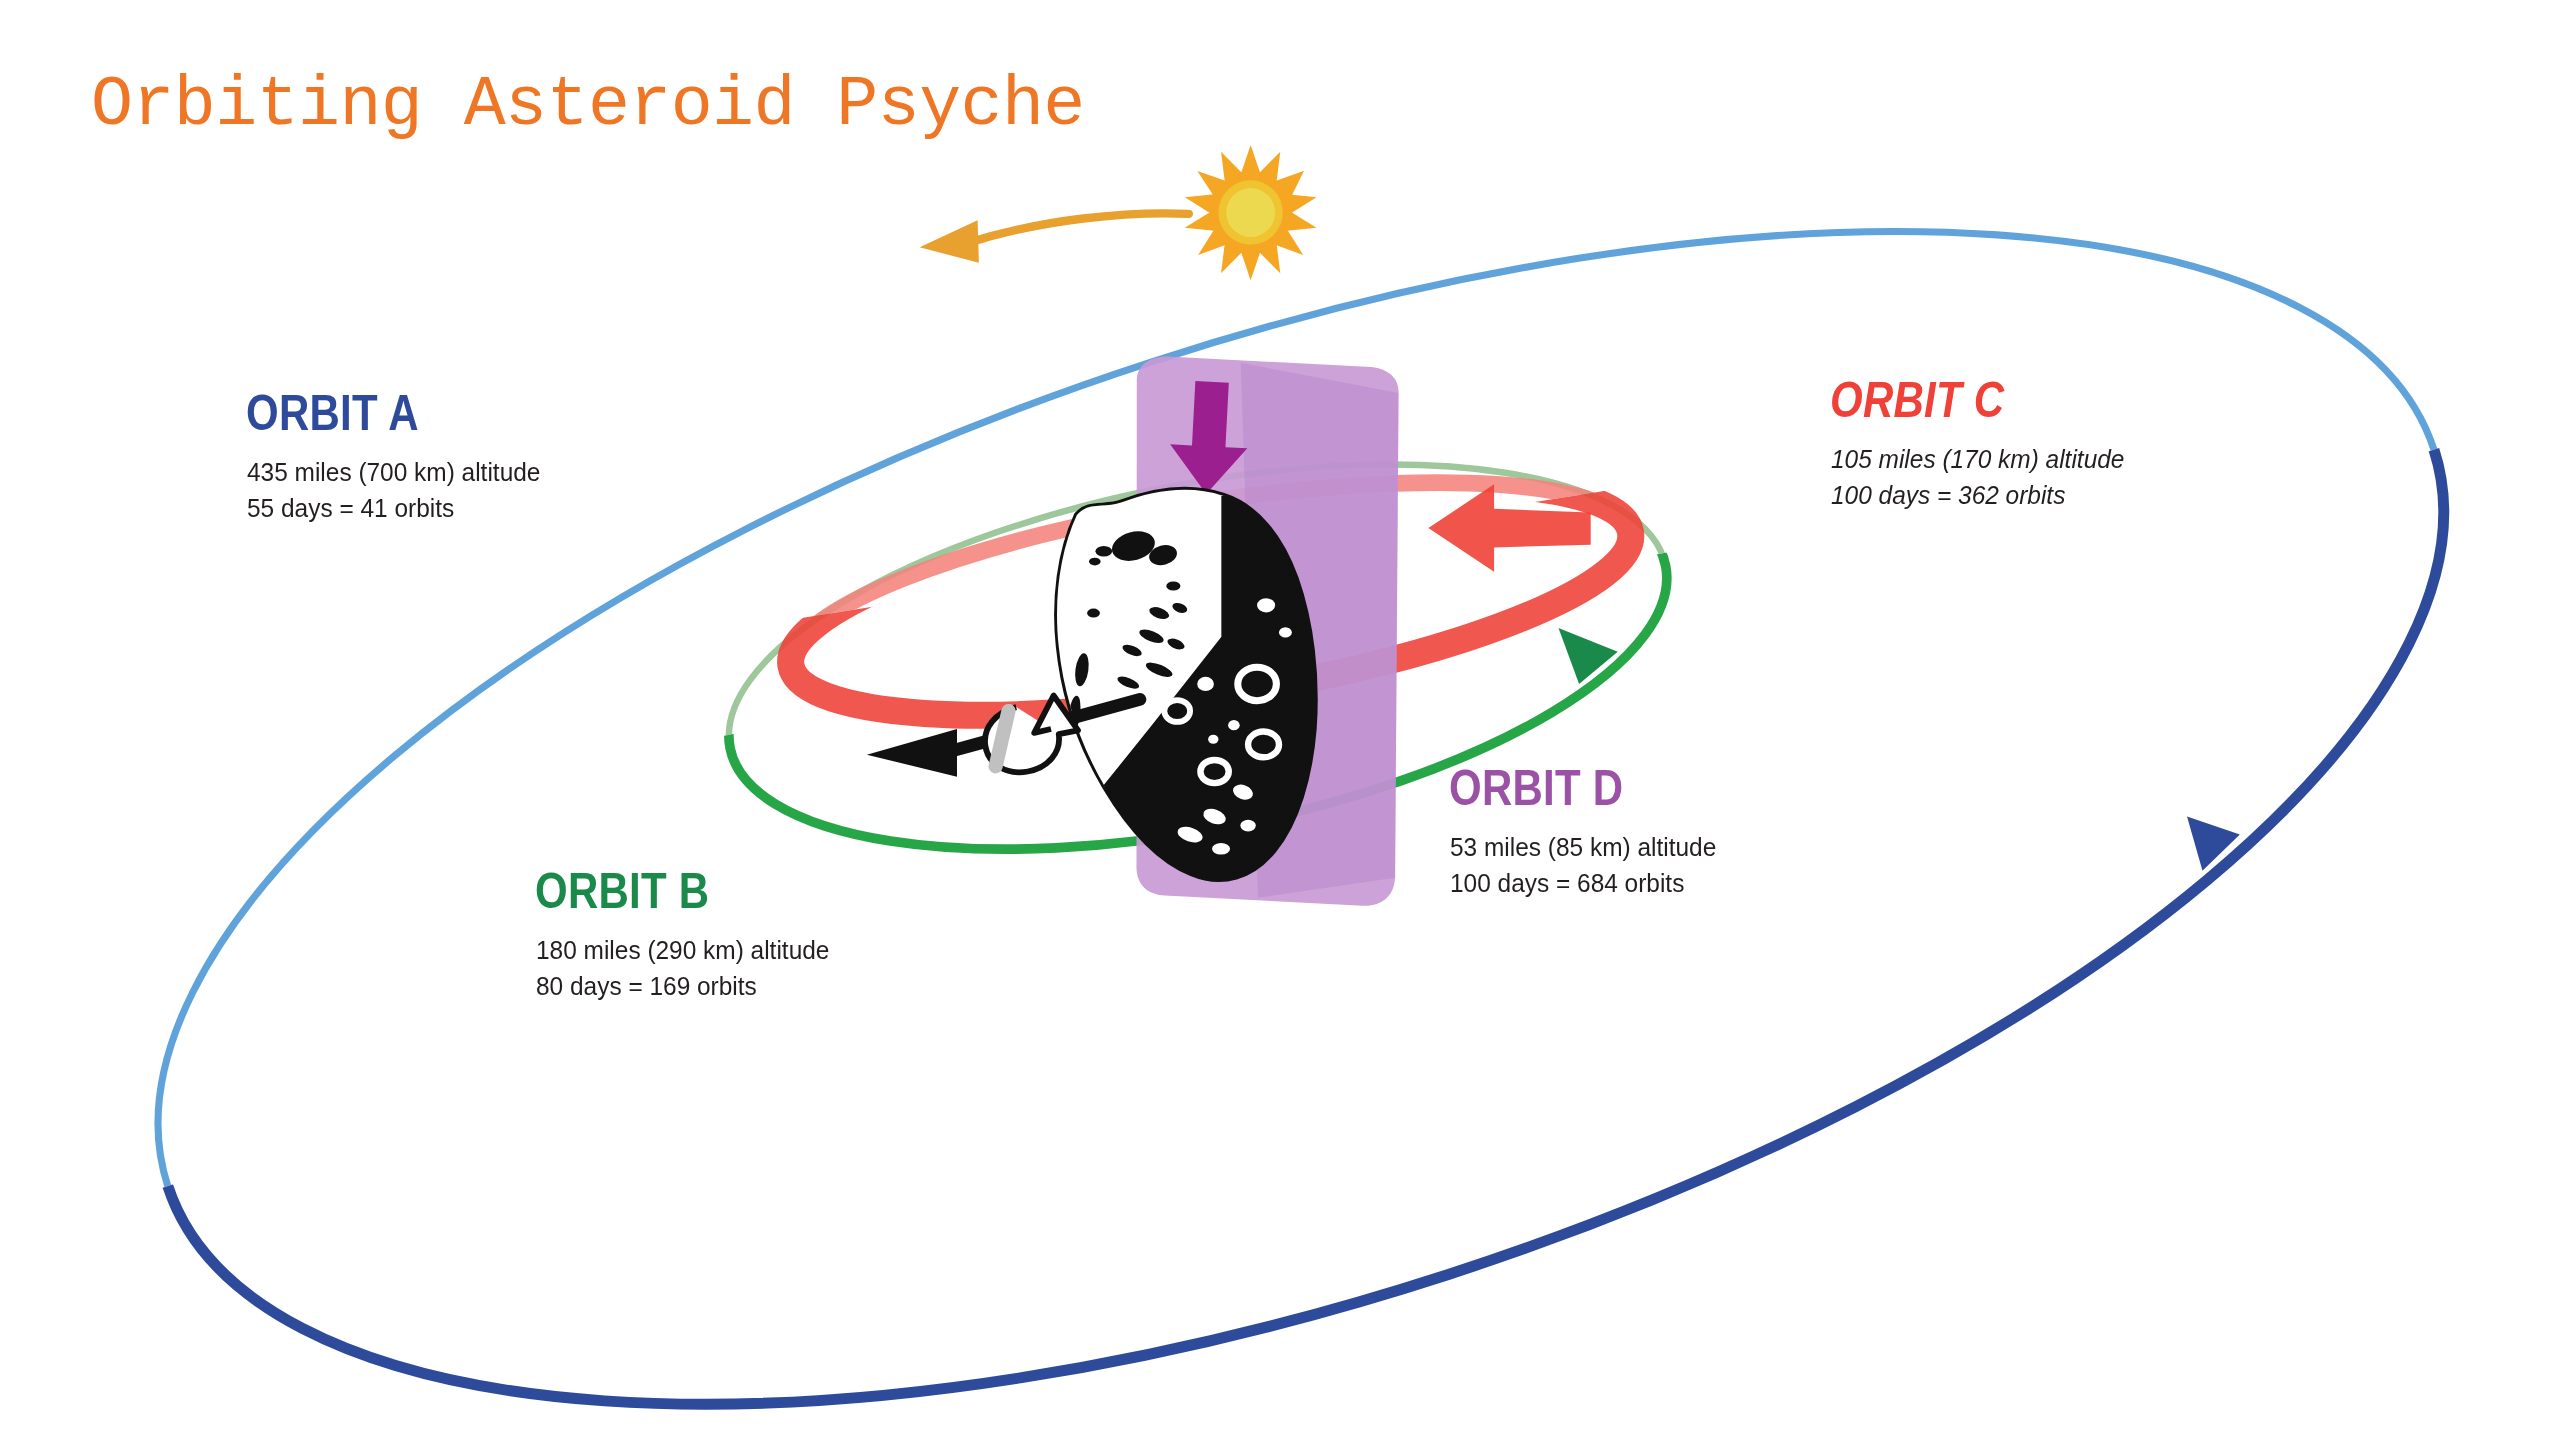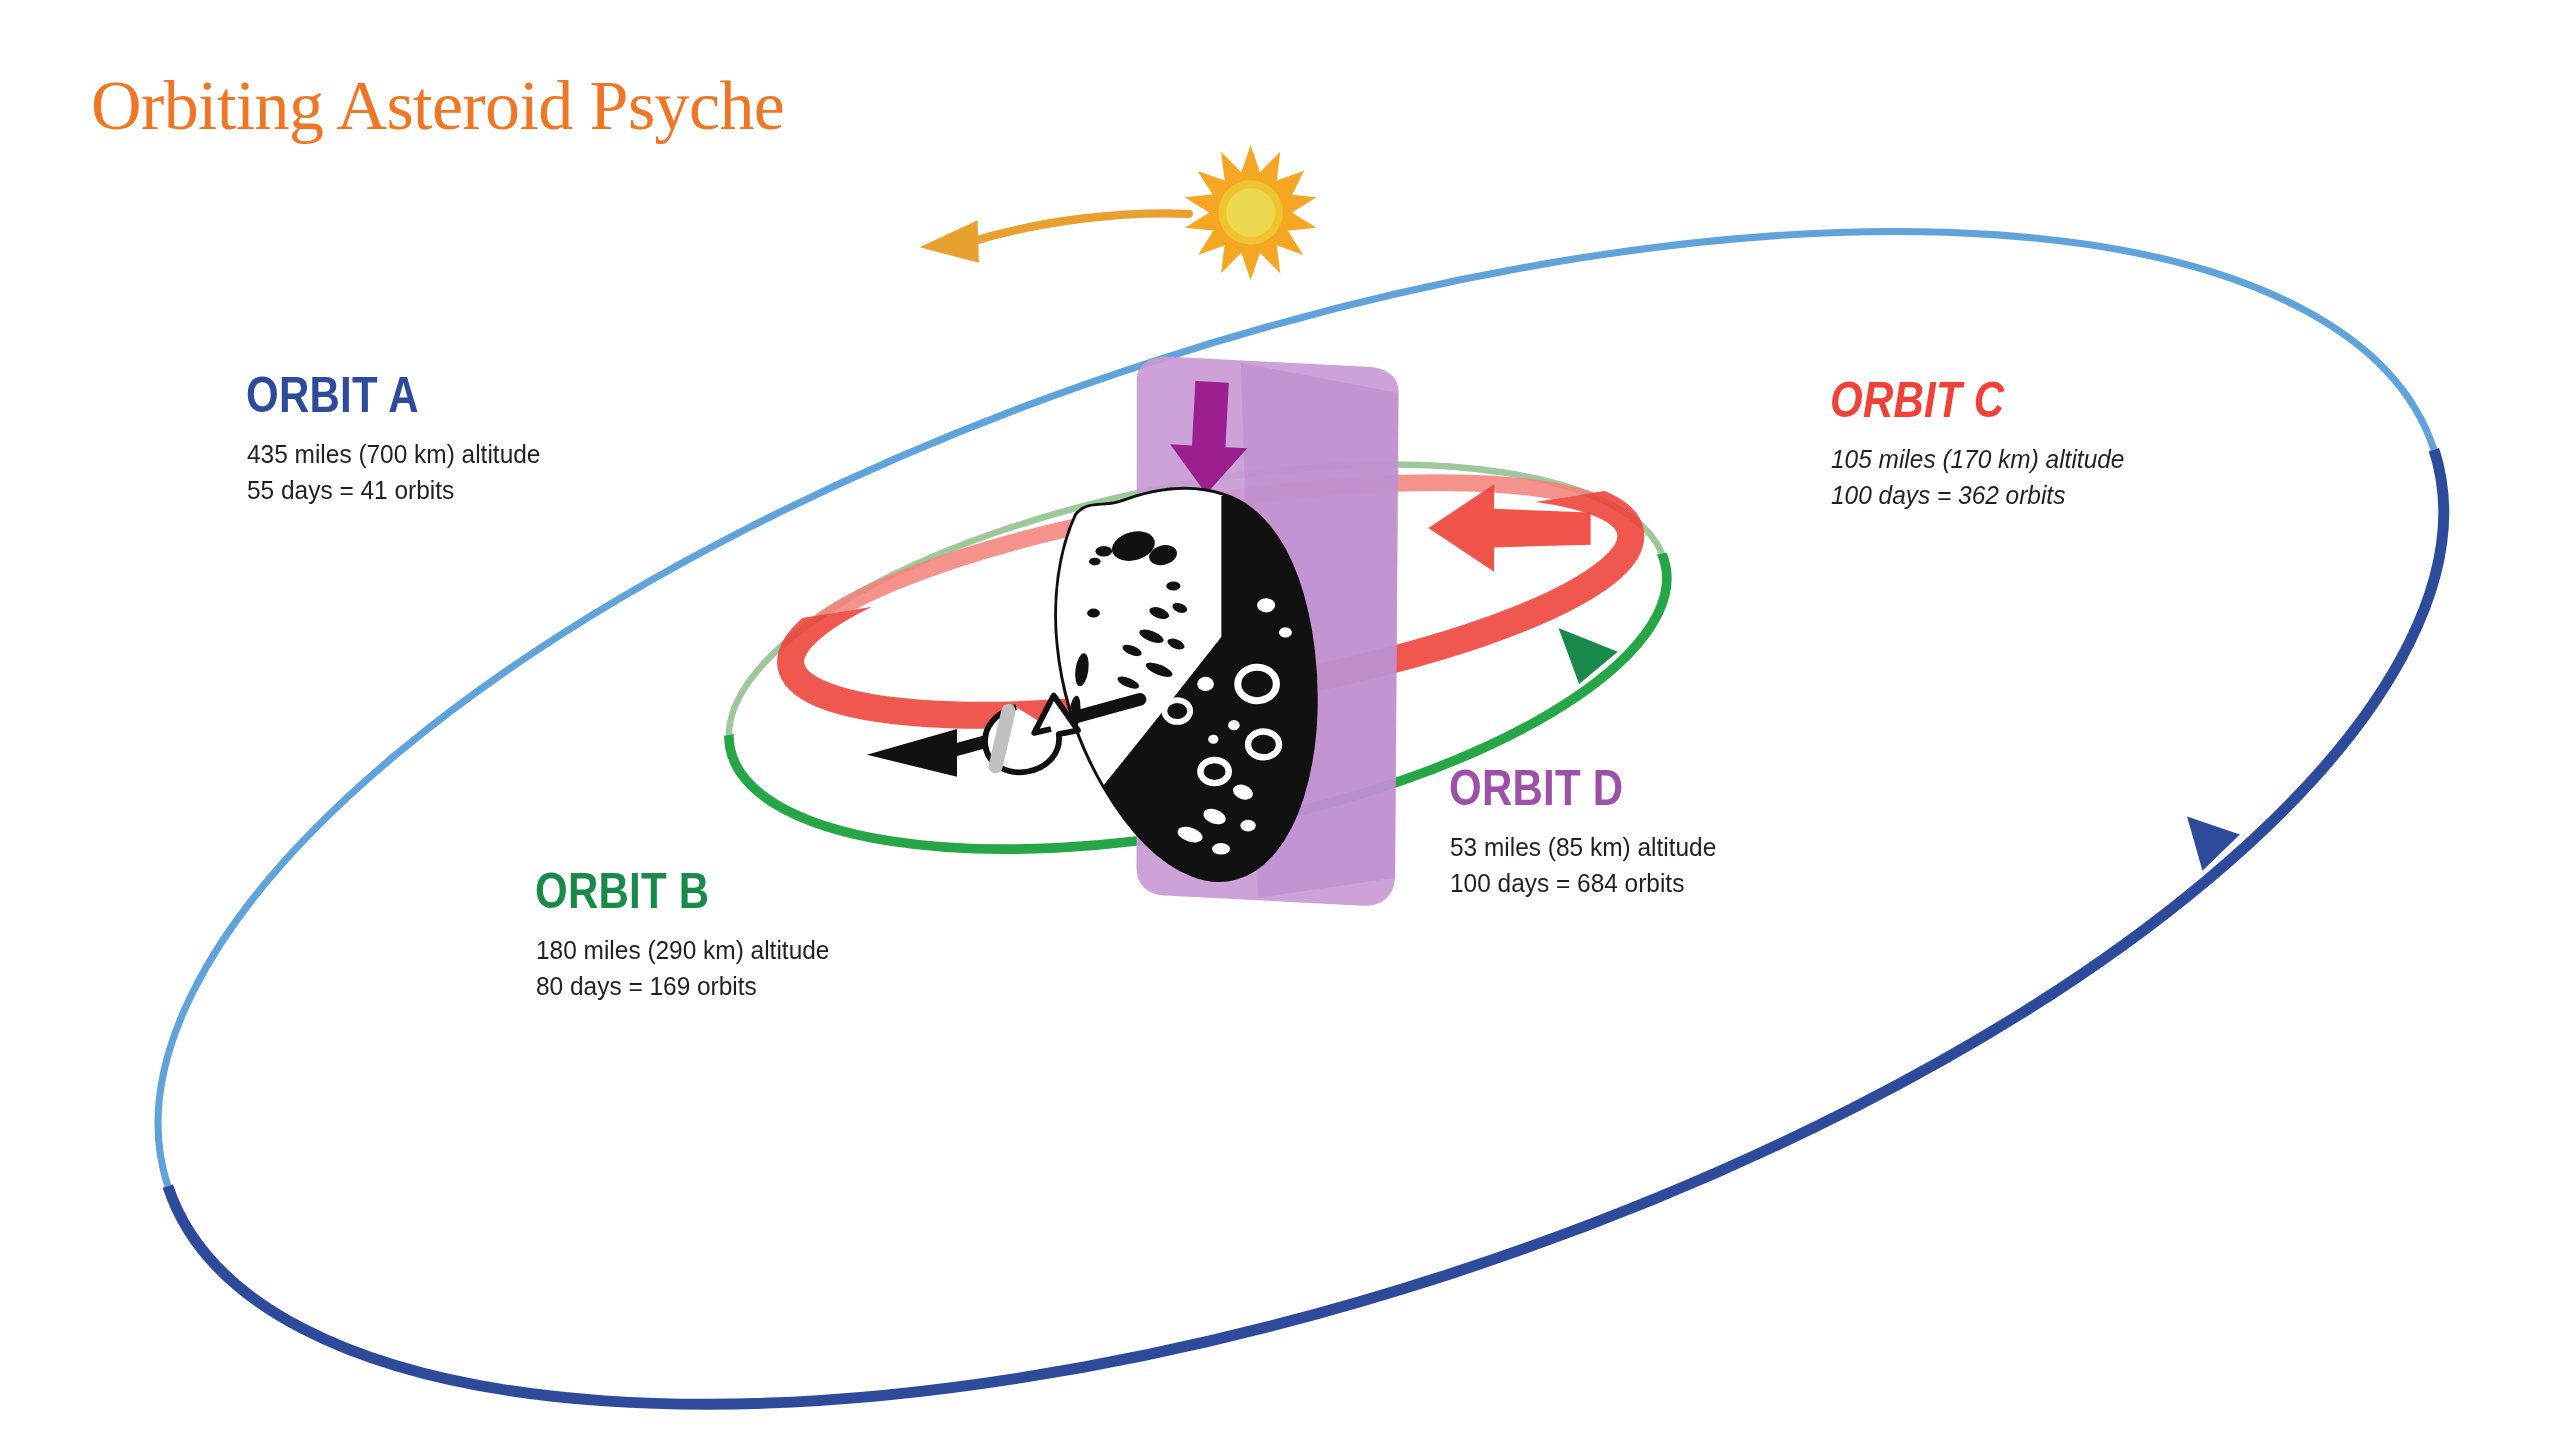--- a/index.html
+++ b/index.html
@@ -31,21 +31,21 @@
   
   .page-title {
     position: absolute;
     left: 91px;
     top: 66px;
     font-size: 70px;
     font-weight: 400;
     color: #ee7624;
     letter-spacing: -0.6px;
     white-space: nowrap;
-    font-family: Liberation Serif, serif;
+    font-family: Liberation Mono, monospace;
   }
 
   
   .sun-caption {
     position: absolute;
     left: 1341px;
     top: 169px;
     width: 644px;
     font-size: 27px;
     line-height: 1.32;
@@ -71,21 +71,21 @@
   .orbit-detail {
     font-size: 26px;
     line-height: 1.38;
     color: #231f20;
     transform: scaleX(0.94);
     transform-origin: left top;
     font-family: "Liberation Sans", sans-serif;
   }
   .orbit-detail div { white-space: nowrap; }
 
-  #orbit-a-block { left: 246px; top: 370px; }
+  #orbit-a-block { left: 246px; top: 388px; }
   #orbit-a-block .orbit-detail { margin-top: 16.7px; margin-left: 1.3px; }
   #orbit-b-block { left: 535px; top: 866px; }
   #orbit-b-block .orbit-detail { margin-top: 16.7px; margin-left: 1.3px; }
   #orbit-c-block { left: 1830px; top: 375px; font-style: italic; }
   #orbit-c-block .orbit-detail { margin-top: 16.7px; margin-left: 1.3px; }
   #orbit-d-block { left: 1449px; top: 763px; }
   #orbit-d-block .orbit-detail { margin-top: 16.7px; margin-left: 1.3px; }
 </style>
 </head>
 <body>

